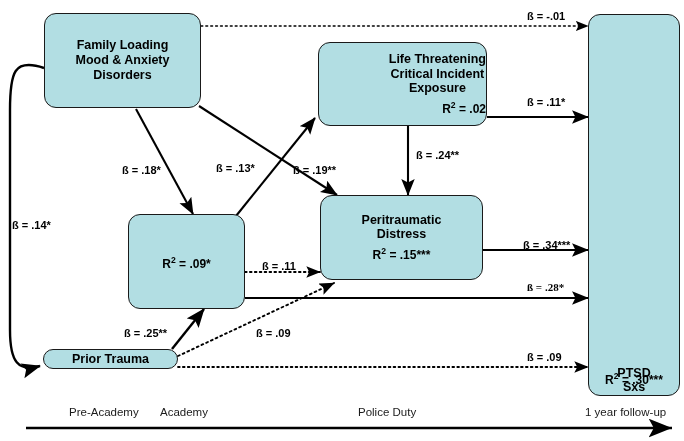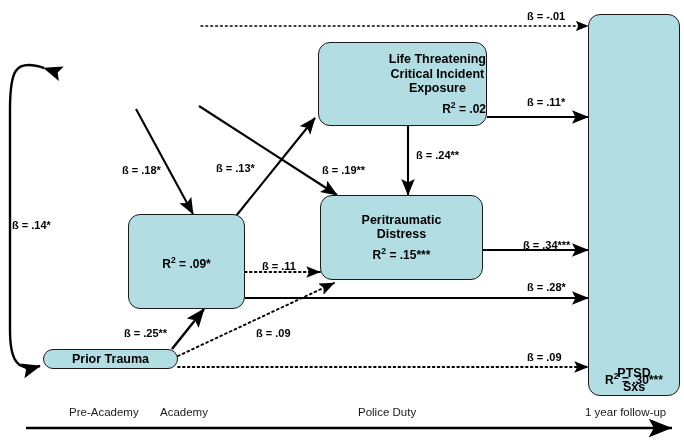--- a/index.html
+++ b/index.html
@@ -84,20 +84,25 @@
 
     <line x1="178" y1="356" x2="334" y2="283" stroke="#000" stroke-width="1.9" stroke-dasharray="1.8 3.4" stroke-linecap="round" marker-end="url(#ahd)"></line>
 
     <line x1="178" y1="367" x2="588" y2="367" stroke="#000" stroke-width="1.8" stroke-dasharray="1.7 3.2" stroke-linecap="round" marker-end="url(#ahd)"></line>
 
     <path d="M44,68 C14,58 10,72 10,110 L10,330 C10,362 18,372 40,366" fill="none" stroke="#000" stroke-width="2.4" marker-start="url(#ah)" marker-end="url(#ah)"></path>
 
     <line x1="26" y1="428" x2="672" y2="428" stroke="#000" stroke-width="2.6" marker-end="url(#ahs)"></line>
   </svg>
 
+  <div class="node" style="left:44px;top:13px;width:157px;height:95px;">
+    <div class="title">Family Loading
+Mood &amp; Anxiety
+Disorders</div>
+  </div>
 
   <div class="node" style="left:318px;top:42px;width:169px;height:84px;align-items:flex-end;">
     <div class="title">Life Threatening
 Critical Incident
 Exposure</div>
     <div class="r2">R<sup>2</sup> = .02</div>
   </div>
 
   <div class="node" style="left:128px;top:214px;width:117px;height:95px;">
     <div class="r2">R<sup>2</sup> = .09*</div>
@@ -118,31 +123,31 @@
 Sxs</div>
     <div class="r2">R<sup>2</sup> = .30***</div>
   </div>
 
   <div class="plabel" style="left:527px;top:10px;">ß = -.01</div>
 
   <div class="plabel" style="left:122px;top:164px;">ß = .18*</div>
 
   <div class="plabel" style="left:216px;top:162px;">ß = .13*</div>
 
-  <div class="plabel" style="left:322px;top:164px;">ß = .19**</div>
+  <div class="plabel" style="left:293px;top:164px;">ß = .19**</div>
 
   <div class="plabel" style="left:527px;top:96px;">ß = .11*</div>
 
   <div class="plabel" style="left:416px;top:149px;text-align:center;">ß = .24**</div>
 
   <div class="plabel" style="left:523px;top:239px;">ß = .34***</div>
 
   <div class="plabel" style="left:262px;top:260px;">ß = .11</div>
 
-  <div class="plabel" style="left:527px;top:281px;">ß = .28*</div>
+  <div class="plabel" style="left:527px;top:281px;font-family:Liberation Serif, serif;">ß = .28*</div>
 
   <div class="plabel" style="left:124px;top:327px;">ß = .25**</div>
 
   <div class="plabel" style="left:256px;top:327px;">ß = .09</div>
 
   <div class="plabel" style="left:527px;top:351px;">ß = .09</div>
 
   <div class="plabel" style="left:12px;top:219px;">ß = .14*</div>
 
   <div class="tlabel" style="left:49px;top:406px;padding-left:20px;">Pre-Academy</div>

